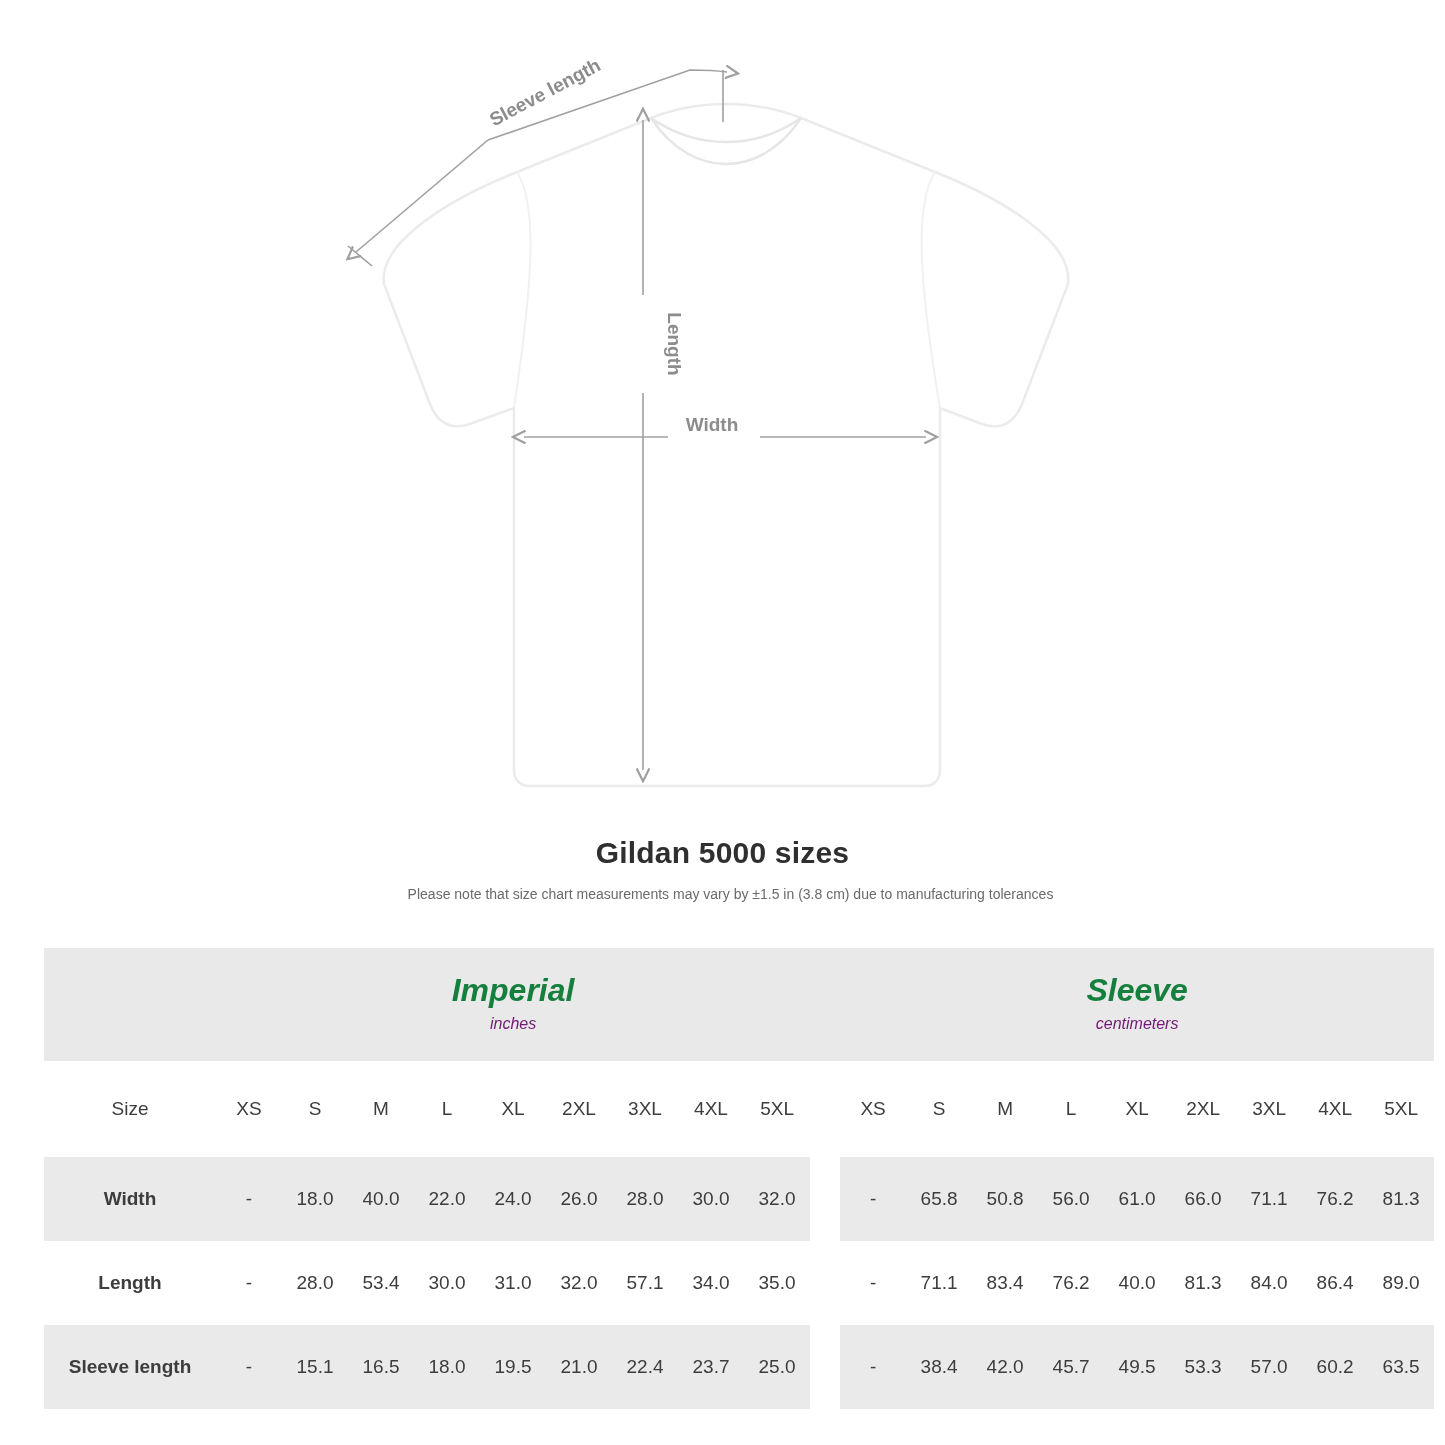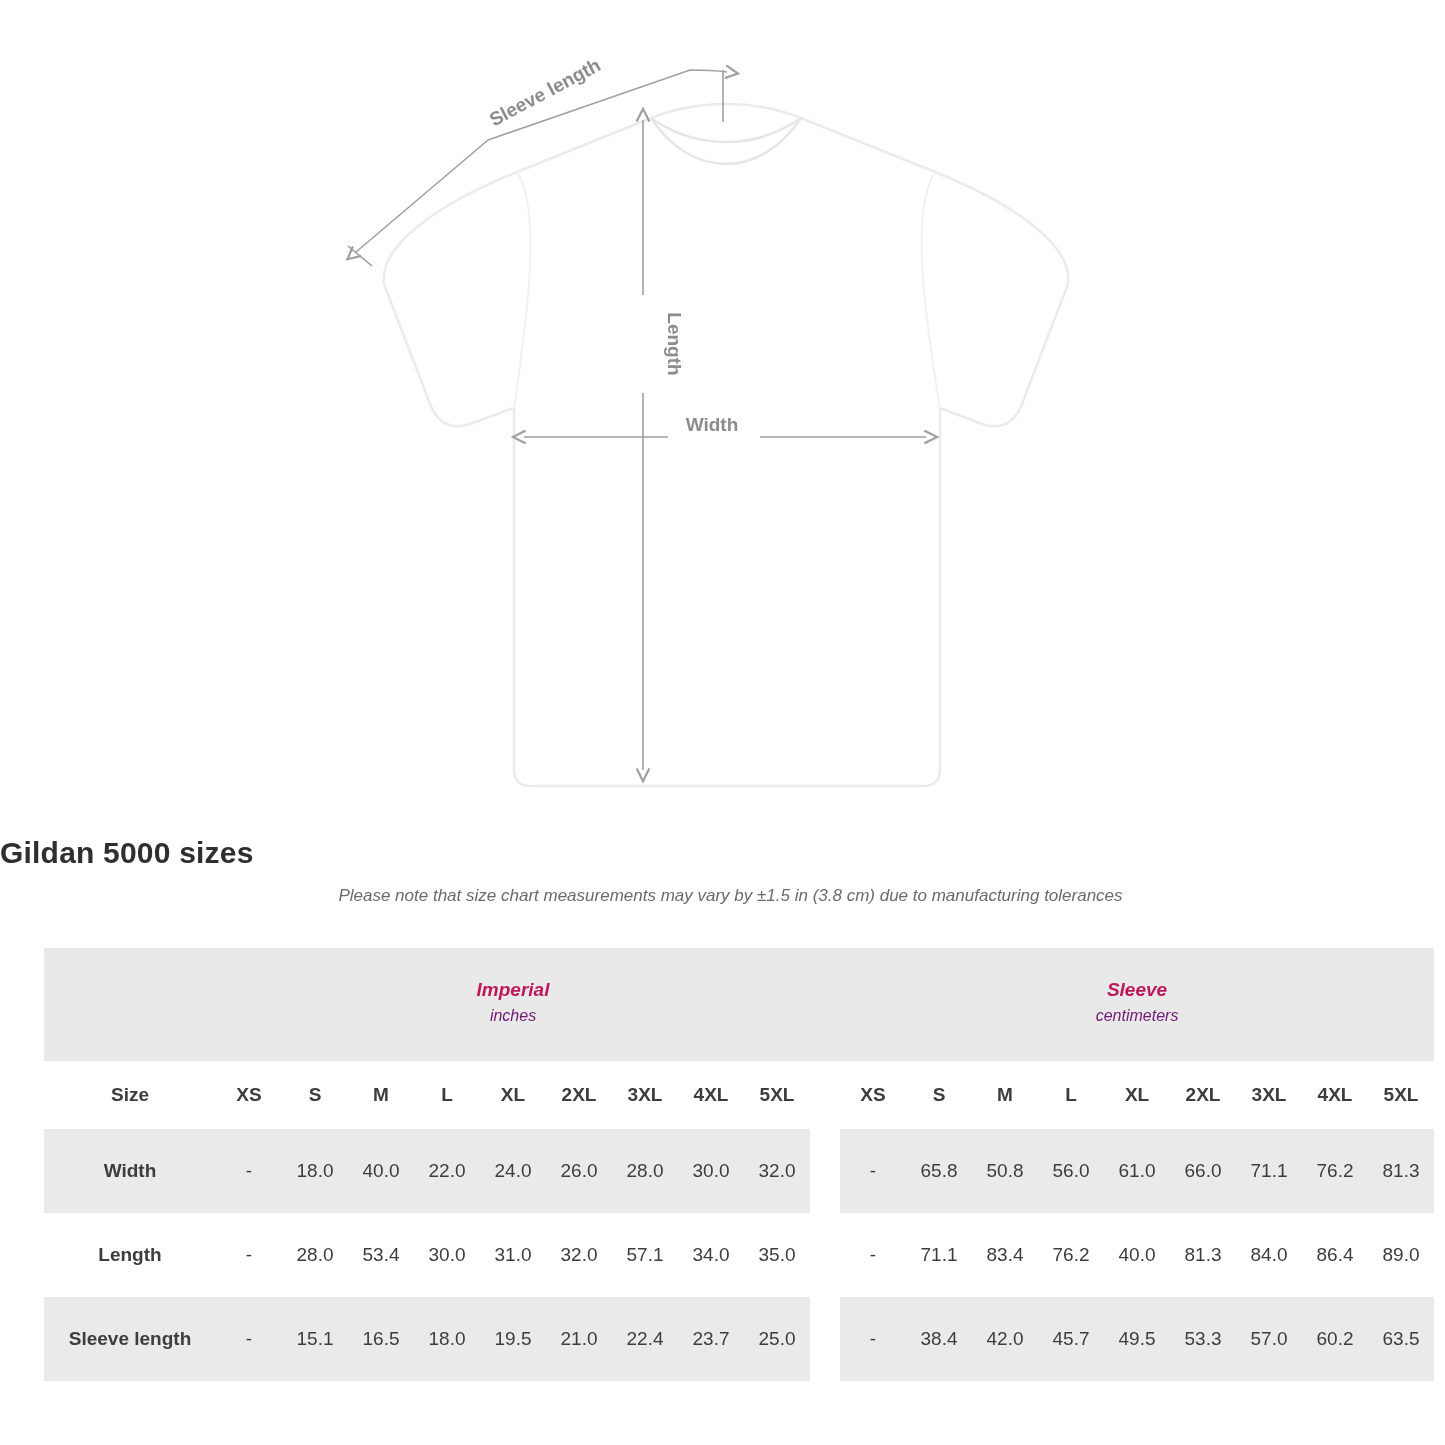--- a/index.html
+++ b/index.html
@@ -27,31 +27,30 @@
     height: 820px;
   }
   .illustration svg {
     position: absolute;
     top: 0;
     left: 0;
   }
 
   
   .chart-title {
-    text-align: left;
+    text-align: center;
     font-size: 30px;
     font-weight: bold;
     color: #2f2f2f;
     margin: 16px 0 0 0;
     letter-spacing: 0.2px;
   }
   .chart-note {
     text-align: center;
-    font-size: 17px;
-    font-style: italic;
+    font-size: 14px;
     color: #6a6a6a;
     margin: 16px 0 0 16px;
   }
 
   
   .table-wrap {
     position: absolute;
     left: 44px;
     top: 948px;
     width: 1357px;
@@ -65,41 +64,41 @@
     padding: 0;
     margin: 0;
   }
   .unit-head {
     height: 113px;
     background: #e9e9e9;
     text-align: center;
     vertical-align: middle;
   }
   .unit-head .unit-name {
-    font-size: 19px;
+    font-size: 32px;
     font-style: italic;
     font-weight: bold;
-    color: #be185d;
+    color: #15803d;
     line-height: 1.25;
   }
   .unit-head .unit-sub {
     font-size: 16px;
     font-style: italic;
     color: #701a75;
     line-height: 1.8;
   }
   .spacer-col { width: 30px; background: #ffffff; }
 
   tr.head-row td {
-    height: 68px;
+    height: 96px;
     background: #ffffff;
     text-align: center;
     vertical-align: middle;
     font-size: 19px;
-    font-weight: bold;
+    font-weight: normal;
     color: #3d3d3d;
   }
   tr.head-row td.rowlabel {
     font-size: 19px;
   }
   tr.data-row td {
     height: 84px;
     text-align: center;
     vertical-align: middle;
     font-size: 19px;

